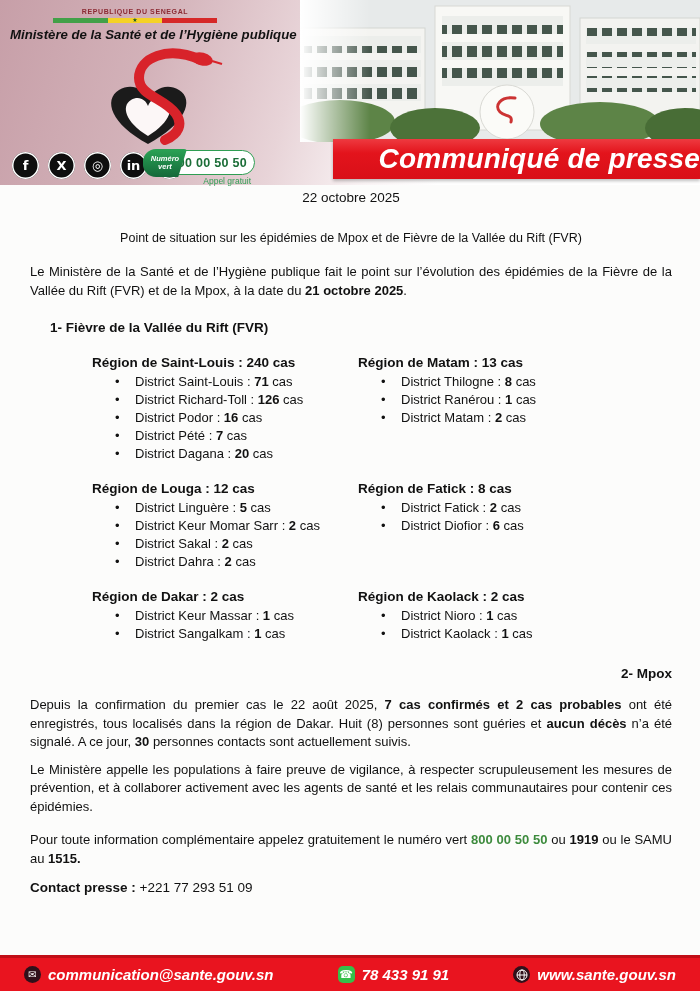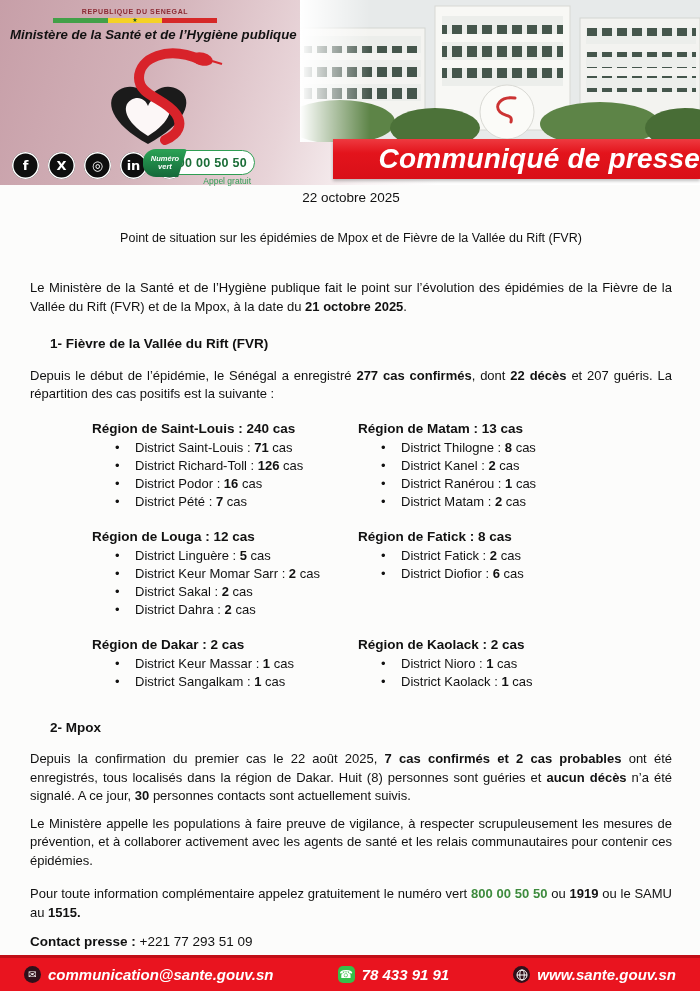--- a/index.html
+++ b/index.html
@@ -38,30 +38,30 @@
   .banner { position:absolute; left:333px; top:139px; right:0; height:40px;
     background:linear-gradient(180deg,#ee3a40 0%,#e3141c 35%,#d90f18 100%);
     display:flex; align-items:center; justify-content:flex-end;
     box-shadow:0 2px 3px rgba(0,0,0,.25); }
   .banner-text { color:#fff; font-size:28px; font-weight:bold; font-style:italic; letter-spacing:.2px; white-space:nowrap; }
   
   .content { position:absolute; top:185px; left:30px; right:28px; font-size:13px; line-height:18.5px; }
   .date { margin-top:4px; text-align:center; font-size:13.5px; }
   .doc-title { margin-top:21px; text-align:center; font-weight:normal; font-size:12.5px; white-space:nowrap; }
   .para { text-align:justify; }
-  .p-intro { margin-top:32px; }
+  .p-intro { margin-top:16px; }
   .sec-heading { margin-top:19px; padding-left:20px; font-weight:bold; font-size:13.5px; }
   .p-fvr { margin-top:13px; }
   .fvr-grid { margin-top:15px; display:grid; grid-template-columns:328px auto; row-gap:16px; }
   .region-block.col0 { margin-left:62px; }
   .region-header { font-weight:bold; font-size:13.5px; line-height:19px; }
   .district-list { list-style:none; margin-left:21px; margin-top:1px; }
   .district-list li { position:relative; padding-left:22px; font-size:13px; line-height:18px; }
   .district-list li::before { content:"•"; position:absolute; left:2px; top:0; font-size:13px; }
-  .h-mpox { margin-top:28px; }
+  .h-mpox { margin-top:22px;text-align:right; }
   .p-mpox { margin-top:13px; }
   .p-appeal { margin-top:9px; }
   .p-info { margin-top:15px; }
   .p-contact { margin-top:11px; font-size:13.5px; }
   
   .footer { position:absolute; left:0; bottom:0; width:700px; height:36px;
     background:#e9141f; border-top:3px solid #c00e17;
     display:flex; align-items:center; justify-content:space-between; padding:0 24px; }
   .footer-item { display:flex; align-items:center; gap:7px; color:#fff;
     font-weight:bold; font-style:italic; font-size:15px; white-space:nowrap; }
@@ -151,37 +151,36 @@
     </div>
   </div>
 
   <div class="content">
     <div class="date">22 octobre 2025</div>
     <div class="doc-title">Point de situation sur les épidémies de Mpox et de Fièvre de la Vallée du Rift (FVR)</div>
 
     <p class="para p-intro"><span>Le Ministère de la Santé et de l’Hygiène publique fait le point sur l’évolution des épidémies de la Fièvre de la Vallée du Rift (FVR) et de la Mpox, à la date du </span><span style="font-weight: bold;">21 octobre 2025</span><span>.</span></p>
 
     <div class="sec-heading">1- Fièvre de la Vallée du Rift (FVR)</div>
-    <p class="para p-fvr"><span>Depuis le début de l’épidémie, le Sénégal a enregistré </span><span style="font-weight: bold;">277 cas confirmés</span><span>, dont </span><span style="font-weight: bold;">22 décès</span><span> et 207 guéris. La répartition des cas positifs est la suivante :</span></p>
 
     <div class="fvr-grid" id="fvr-grid">
         <div class="region-block col0">
           <div class="region-header">Région de Saint-Louis : 240 cas</div>
           <ul class="district-list">
             <li>District Saint-Louis : <b>71</b> cas</li>
             <li>District Richard-Toll : <b>126</b> cas</li>
             <li>District Podor : <b>16</b> cas</li>
             <li>District Pété : <b>7</b> cas</li>
+            <li>District Dagana : <b>20</b> cas</li>
           </ul>
         </div>
         <div class="region-block col1">
           <div class="region-header">Région de Matam : 13 cas</div>
           <ul class="district-list">
             <li>District Thilogne : <b>8</b> cas</li>
-            <li>District Kanel : <b>2</b> cas</li>
             <li>District Ranérou : <b>1</b> cas</li>
             <li>District Matam : <b>2</b> cas</li>
           </ul>
         </div>
         <div class="region-block col0">
           <div class="region-header">Région de Louga : 12 cas</div>
           <ul class="district-list">
             <li>District Linguère : <b>5</b> cas</li>
             <li>District Keur Momar Sarr : <b>2</b> cas</li>
             <li>District Sakal : <b>2</b> cas</li>

